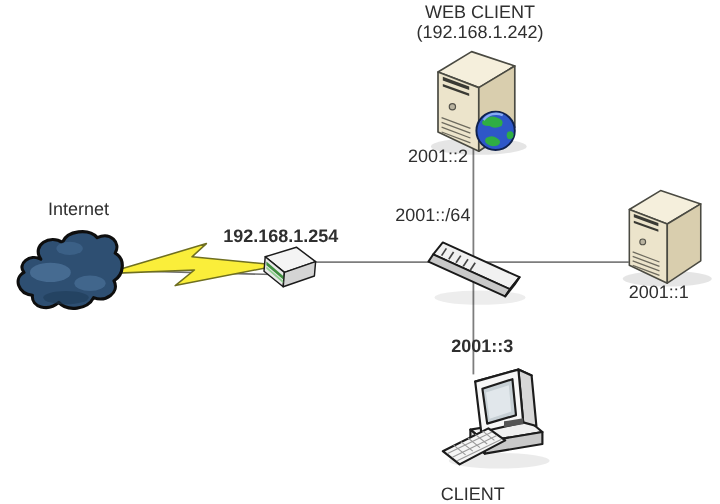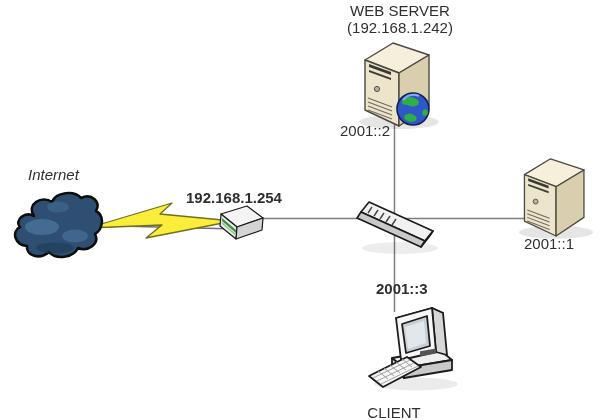--- a/index.html
+++ b/index.html
@@ -136,31 +136,32 @@
         <line x1="14" y1="71" x2="24" y2="79"></line>
         <line x1="20" y1="68" x2="30" y2="76"></line>
         <line x1="26" y1="65" x2="36" y2="73"></line>
         <line x1="32" y1="62" x2="42" y2="70"></line>
         <line x1="38" y1="59" x2="48" y2="67"></line>
       </g>
     </g>
   </svg>
 
   <div class="label center" style="left:400px;top:2px;">
-    <div>WEB SERVER</div>
+    <div>WEB CLIENT</div>
     <div>(192.168.1.242)</div>
   </div>
 
   <div class="label right" style="left:390px;top:122px;">2001::2</div>
 
 
   <div class="label center" style="left:549px;top:235px;">2001::1</div>
 
+  <div class="label right" style="left:392px;top:171px;">2001::/64</div>
 
-  <div class="label" style="left:28px;top:166px;font-style:italic;">Internet</div>
+  <div class="label" style="left:40px;top:166px;">Internet</div>
 
   <div class="label center" style="left:234px;top:189px;font-weight:bold;">192.168.1.254</div>
 
   <div class="label" style="left:376px;top:280px;font-weight:bold;">2001::3</div>
 
   <div class="label center" style="left:394px;top:404px;">
     <div>CLIENT</div>
   </div>
 
 </div>

